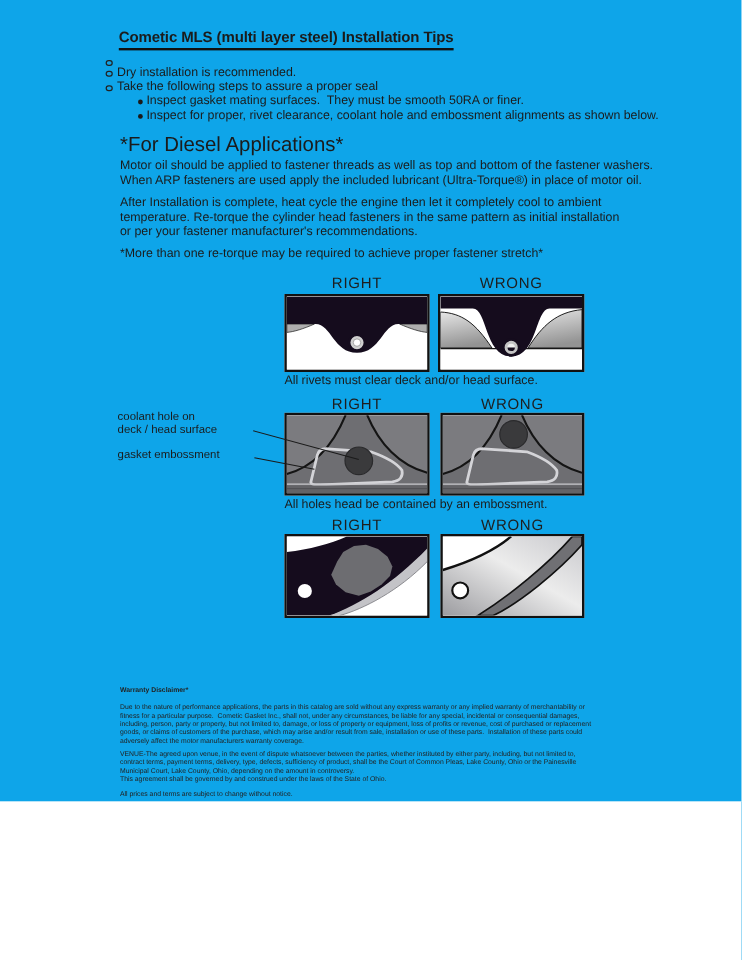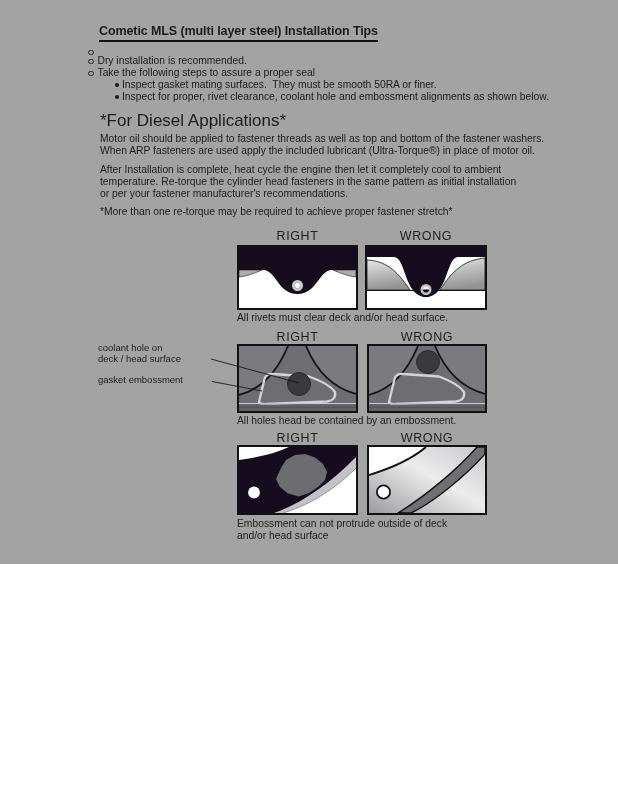--- a/index.html
+++ b/index.html
@@ -1,16 +1,16 @@
 <!DOCTYPE html>
 <html><head>
 <meta charset="utf-8">
 <style>
   html,body{margin:0;padding:0;background:#ffffff;}
-  .page{position:relative;width:618px;height:564px;background:#a3a3a3;overflow:hidden;
+  .page{position:relative;width:618px;height:668px;background:#0ea5e9;overflow:hidden;
         font-family:"Liberation Sans", sans-serif;color:#1b1b1b;}
   .abs{position:absolute;}
   .pre{white-space:pre-wrap;}
   .title{left:99px;top:24px;font-size:12.5px;font-weight:bold;letter-spacing:-0.1px;
          border-bottom:2px solid #111;padding-bottom:2px;margin:0;}
   .tips{left:88px;top:46px;font-size:10.3px;line-height:12px;}
   .tip{display:flex;align-items:flex-start;margin-bottom:0;}
   .tip.sub{padding-left:27px;}
   .b-circle{flex:0 0 auto;width:3.5px;height:3.5px;border:1px solid #222;border-radius:50%;
             margin:3.5px 4px 0 0;}
@@ -170,22 +170,20 @@
         </linearGradient>
       </defs>
       <rect width="116" height="66" fill="#ffffff"></rect>
       <path d="M0,28 C23,21 44,11 57,0 L116,0 V66 H0 Z" fill="url(#g3)"></path>
       <path d="M0,28 C23,21 44,11 57,0" stroke="#111111" stroke-width="2" fill="none"></path>
       <path d="M29,66 C55,50 88,23 108,0 L116,0 V7 C96,29.5 64,55.5 42,66 Z" fill="#707074" stroke="#111111" stroke-width="1.4"></path>
       <circle cx="14.5" cy="45" r="6.6" fill="#ffffff" stroke="#111111" stroke-width="1.8"></circle>
     </svg>
   </div>
 
-  <div class="abs caption pre" style="left:237px;top:518px;width:240px;">Embossment can not protrude outside of deck
-and/or head surface</div>
 
   <div class="abs disclaimer">
     <div class="dh">Warranty Disclaimer*</div>
     <p class="pre">Due to the nature of performance applications, the parts in this catalog are sold without any express warranty or any implied warranty of merchantability or
 fitness for a particular purpose.  Cometic Gasket Inc., shall not, under any circumstances, be liable for any special, incidental or consequential damages,
 including, person, party or property, but not limited to, damage, or loss of property or equipment, loss of profits or revenue, cost of purchased or replacement
 goods, or claims of customers of the purchase, which may arise and/or result from sale, installation or use of these parts.  Installation of these parts could
 adversely affect the motor manufacturers warranty coverage.</p>
     <p class="pre">VENUE-The agreed upon venue, in the event of dispute whatsoever between the parties, whether instituted by either party, including, but not limited to,
 contract terms, payment terms, delivery, type, defects, sufficiency of product, shall be the Court of Common Pleas, Lake County, Ohio or the Painesville

